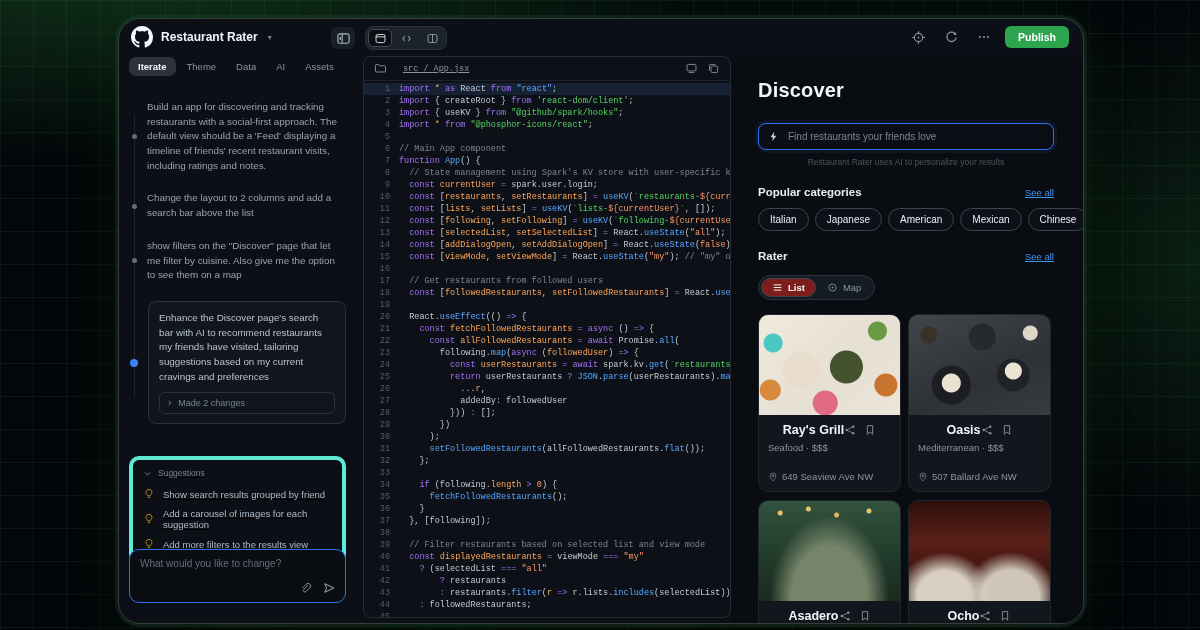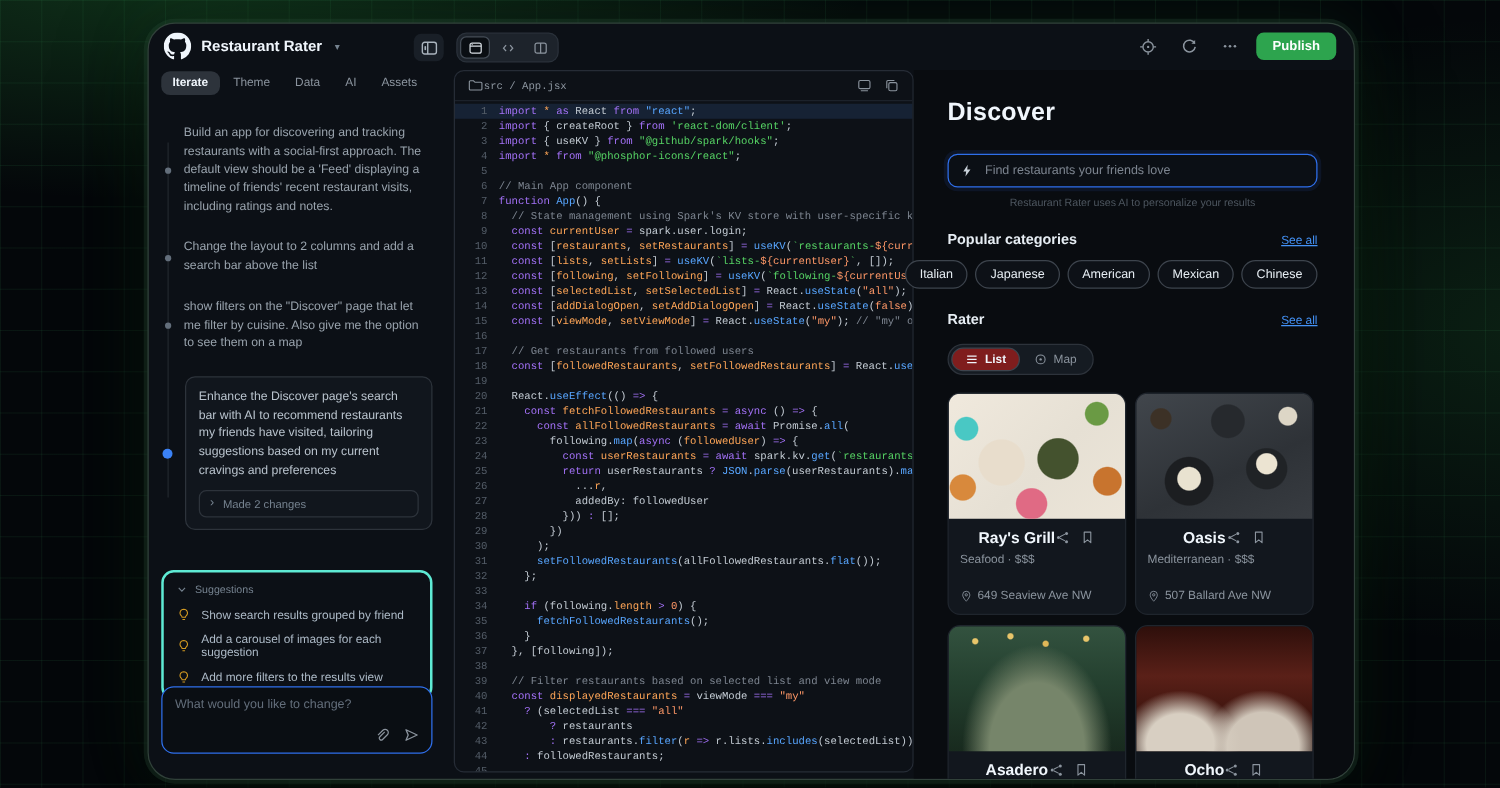--- a/index.html
+++ b/index.html
@@ -37,53 +37,53 @@
   .msgs{position:relative;margin-top:24px;}
   .msgs::before{content:"";position:absolute;left:5px;top:14px;bottom:26px;width:1px;background:#21262d;}
   .msg-row{display:flex;align-items:center;gap:10px;margin-bottom:18px;position:relative;}
   .dot{flex:0 0 auto;width:5px;height:5px;border-radius:50%;background:#636e7b;margin-left:3px;}
   .dot.blue{width:8px;height:8px;background:#3b82f6;margin-left:1px;}
   .msg-text{font-size:9.8px;line-height:1.5;color:#99a3ad;width:198px;}
   .msg-card{border:1px solid #2d333b;background:#11161d;border-radius:8px;padding:9px 10px;width:186px;}
   .msg-card .msg-text{color:#b9c3cd;width:auto;margin-bottom:8px;}
   .changes-btn{display:flex;align-items:center;gap:7px;width:100%;box-sizing:border-box;background:transparent;border:1px solid #2d333b;border-radius:6px;padding:5px 8px;color:#768390;font-size:9px;font-family:"Liberation Sans",sans-serif;text-align:left;}
   .chev{font-size:10px;line-height:1;color:#768390;}
-  .sugbox{position:absolute;left:10px;right:10px;top:400px;border:2px solid #5eead4;border-radius:10px;padding:8px 10px 6px;box-sizing:border-box;background:#0c1016;}
+  .sugbox{position:absolute;left:10px;right:10px;top:400px;border:4px solid #5eead4;border-radius:10px;padding:8px 10px 6px;box-sizing:border-box;background:#0c1016;text-decoration:underline;}
   .sughead{display:flex;align-items:center;gap:6px;font-size:8.5px;color:#768390;margin-bottom:6px;}
   .sug-item{display:flex;align-items:center;gap:8px;padding:4px 0;}
   .bulb{width:12px;height:12px;flex:0 0 auto;}
   .sug-text{font-size:9.5px;color:#adbac7;}
   .chatinput{position:absolute;left:10px;right:10px;top:493px;height:54px;border:1.5px solid #2f6feb;border-radius:10px;background:#0a0e13;box-sizing:border-box;}
   .chatinput textarea{width:100%;height:38px;background:transparent;border:none;outline:none;resize:none;color:#c9d1d9;font-size:10px;font-family:"Liberation Sans",sans-serif;padding:8px 10px;box-sizing:border-box;}
   .chatinput textarea::placeholder{color:#636e7b;}
   .input-ics{position:absolute;right:9px;bottom:7px;display:flex;gap:10px;align-items:center;}
 
   
   .editor{position:absolute;left:244px;top:37px;width:368px;bottom:5px;background:#0d1117;border:1px solid #262c36;border-radius:8px;overflow:hidden;box-sizing:border-box;}
-  .ed-head{height:23px;display:flex;align-items:center;gap:0;padding:0 10px;border-bottom:1px solid #1c222b;color:#8b949e;}
+  .ed-head{height:23px;display:flex;align-items:center;gap:16px;padding:0 10px;border-bottom:1px solid #1c222b;color:#8b949e;text-decoration:underline;}
   .crumb{font-family:"Liberation Mono",monospace;font-size:8.5px;color:#8b949e;flex:1;}
   .ed-head-ics{display:flex;gap:9px;align-items:center;}
   .code{font-family:"Liberation Mono",monospace;font-size:8.5px;line-height:12px;white-space:pre;padding-top:2px;}
   .cline{display:flex;height:12px;}
   .cline.active{background:rgba(56,97,160,0.22);}
   .lnum{flex:0 0 26px;text-align:right;padding-right:9px;color:#545d68;}
   .ltext{flex:1;overflow:hidden;}
   .tk-kw{color:#a371f7}.tk-id{color:#ffa657}.tk-fn{color:#58a6ff}.tk-st{color:#56d364}.tk-sv{color:#ff9867}.tk-cm{color:#7d8590}.tk-pl{color:#c3cbd3}
 
   
   .preview{position:absolute;left:612px;top:37px;right:0;bottom:0;padding:23px 29px 0 27px;box-sizing:border-box;background:#090c10;}
   .pv-title{font-size:20px;font-weight:700;color:#f0f6fc;letter-spacing:0.2px;}
   .search{margin-top:21px;height:27px;border:1.5px solid #2f6feb;border-radius:8px;background:#0b0f15;display:flex;align-items:center;gap:7px;padding:0 9px;box-sizing:border-box;box-shadow:0 0 0 3px rgba(47,111,235,0.10);}
   .search input{flex:1;background:transparent;border:none;outline:none;color:#c9d1d9;font-size:10px;font-family:"Liberation Sans",sans-serif;}
   .search input::placeholder{color:#7d8590;}
   .ai-note{margin-top:7px;text-align:center;font-size:8.5px;color:#4d565f;}
   .secrow{display:flex;align-items:center;justify-content:space-between;margin-top:19px;}
   .sectitle{font-size:11.5px;font-weight:700;color:#e6edf3;}
   .seeall{font-size:9.5px;color:#4493f8;text-decoration:underline;}
-  .chips{display:flex;gap:6px;margin-top:10px;justify-content:flex-end;}
+  .chips{display:flex;gap:6px;margin-top:10px;}
   .chip{font-size:10px;color:#e6edf3;background:#0d1117;border:1px solid #3d444d;border-radius:999px;padding:5px 11px;font-family:"Liberation Sans",sans-serif;}
   .toggle{display:inline-flex;margin-top:13px;background:#151b22;border:1px solid #2d333b;border-radius:999px;padding:2px;}
   .tseg{display:flex;align-items:center;gap:5px;font-size:9.5px;color:#8b949e;padding:3px 10px;border-radius:999px;border:1px solid transparent;background:transparent;font-family:"Liberation Sans",sans-serif;}
   .tseg.active{background:#7f1d1d;border-color:#3d444d;color:#f0f6fc;font-weight:700;}
   .cards{margin-top:14px;display:grid;grid-template-columns:143px 143px;gap:8px 7px;}
   .rcard{background:#12171e;border:1px solid #1f252d;border-radius:10px;overflow:hidden;}
   .photo{height:100px;}
   .card-body{padding:8px 9px 9px;}
   .card-top{display:flex;align-items:center;justify-content:center;}
   .card-name{font-size:12.5px;font-weight:700;color:#f0f6fc;}

